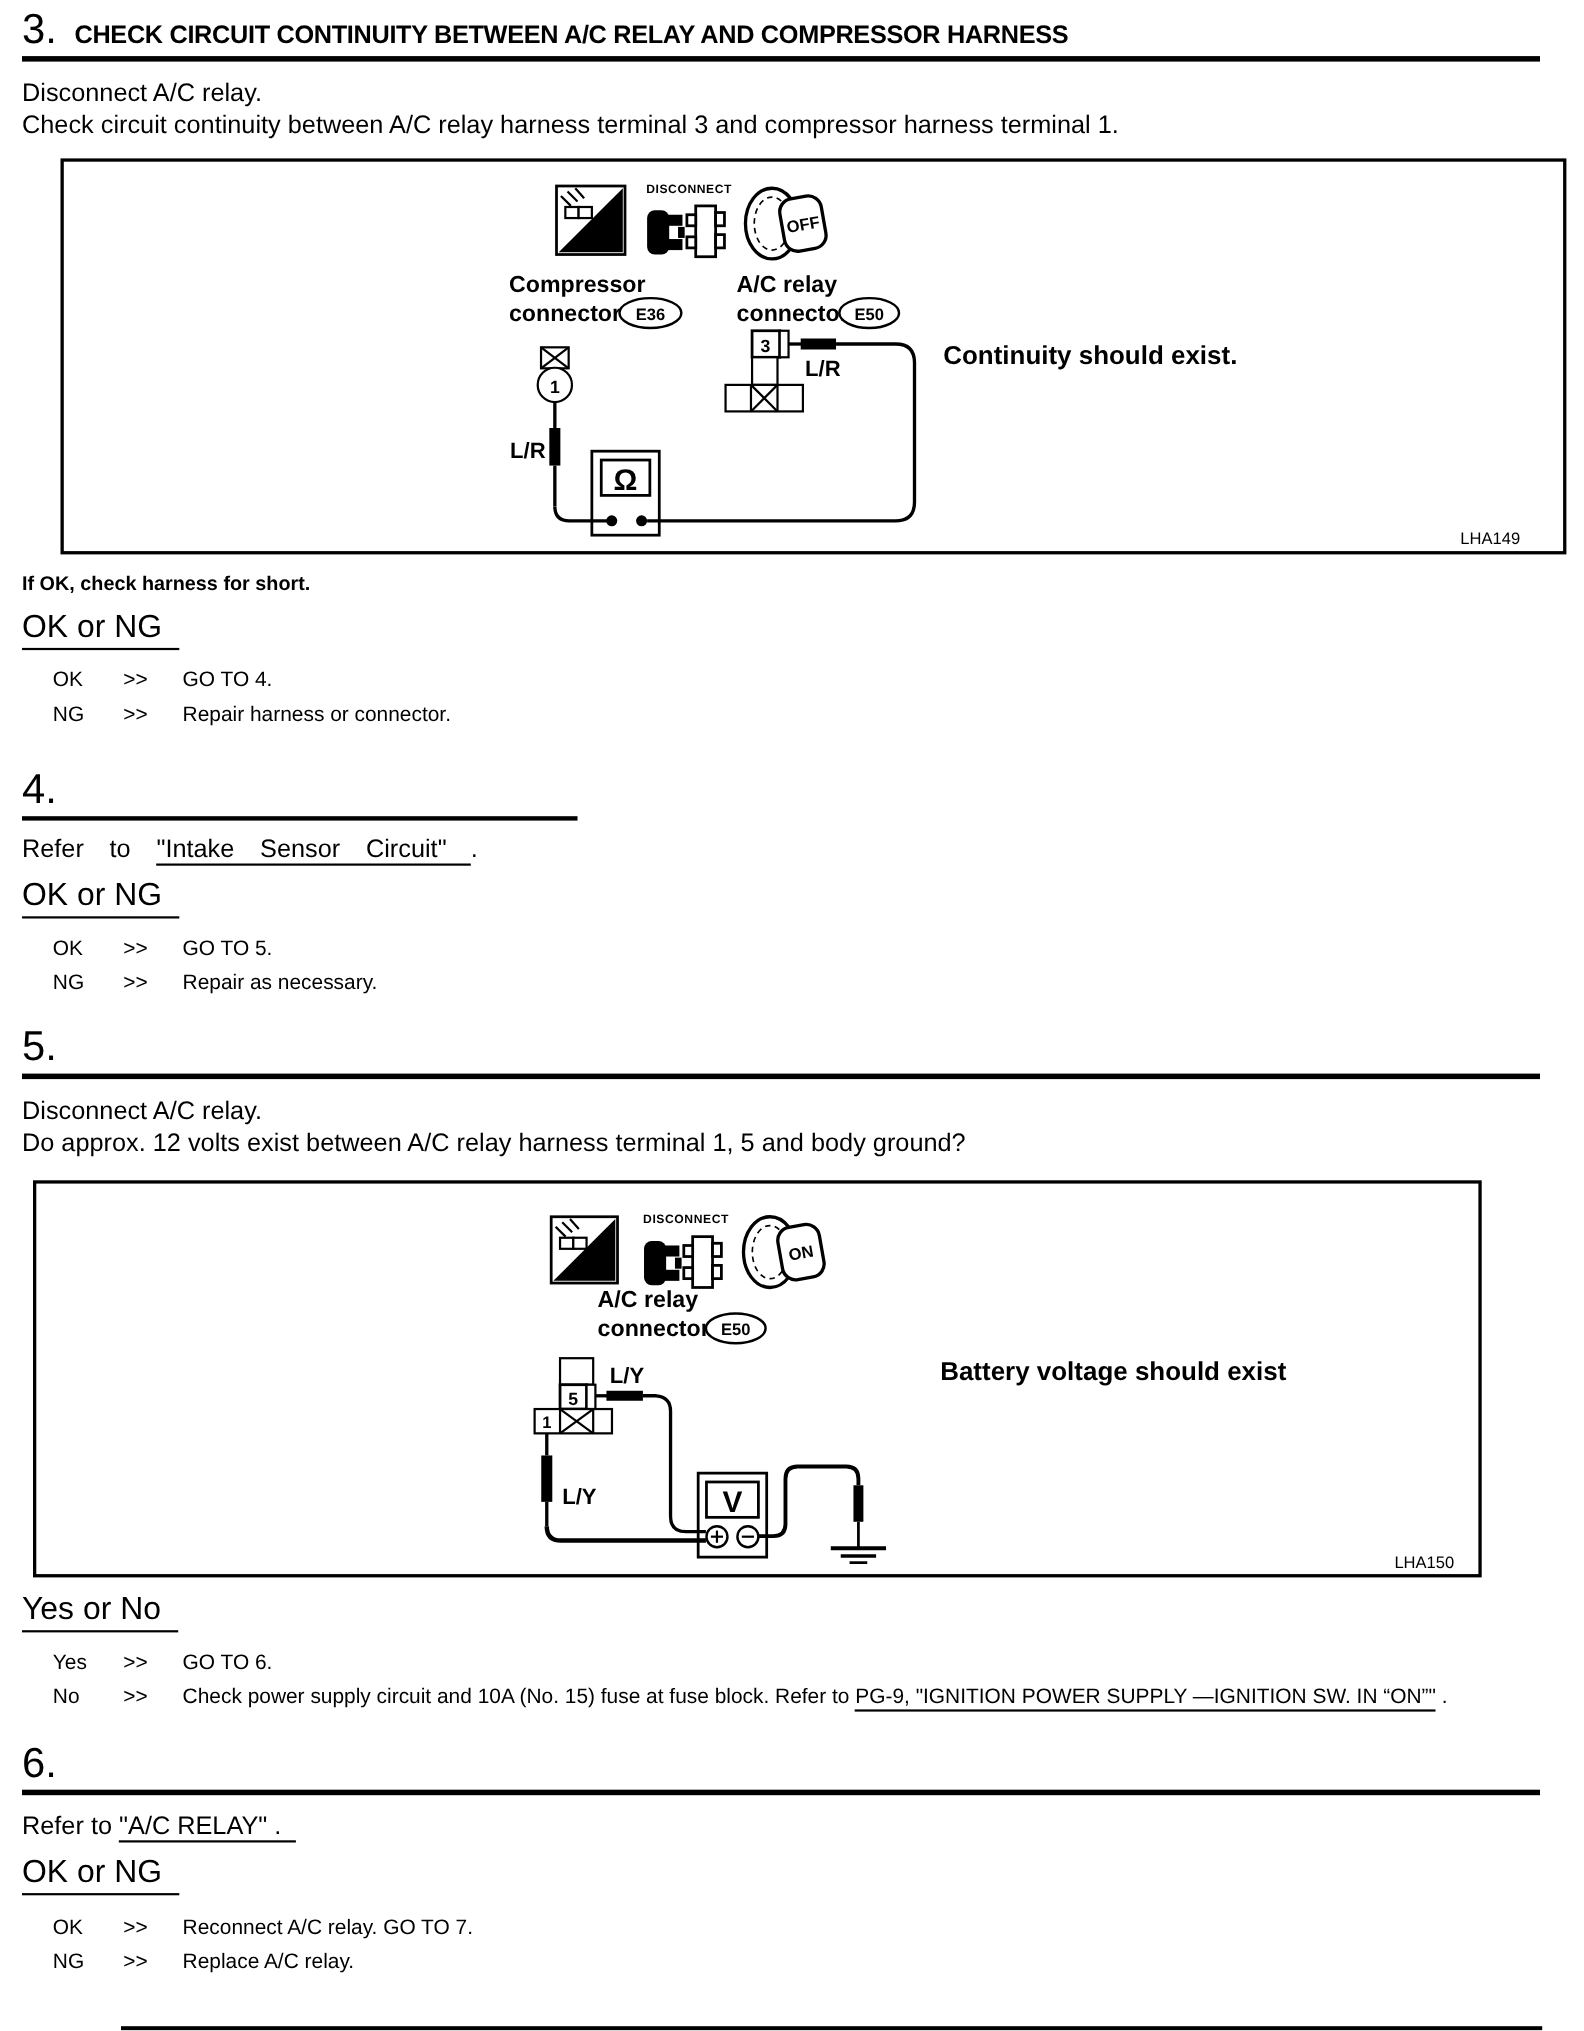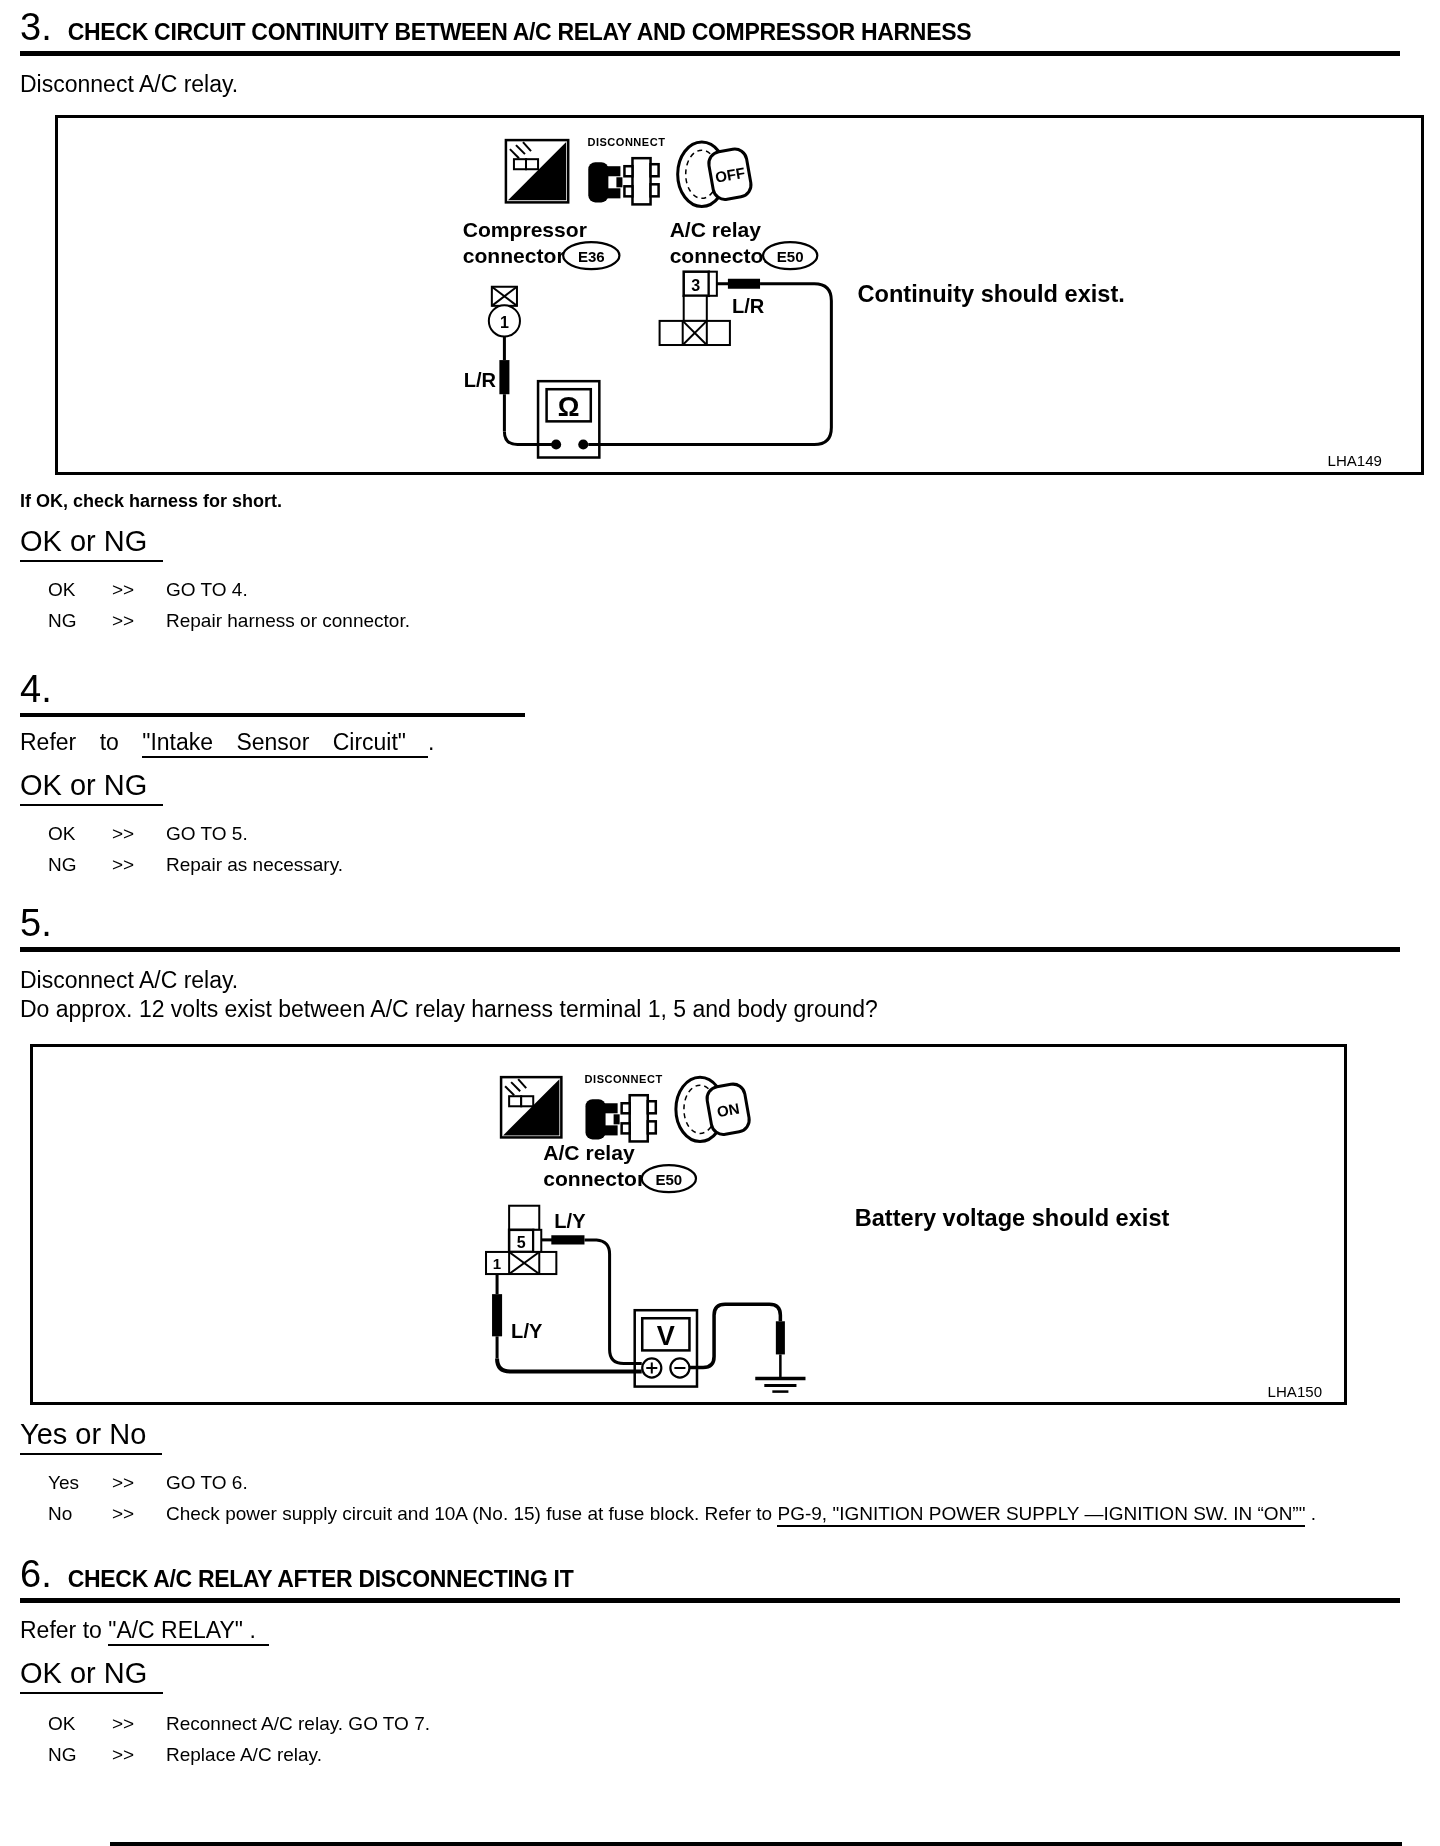--- a/index.html
+++ b/index.html
@@ -40,20 +40,21 @@
 
 <div id="page">
 
   <div class="sec-head">
     <span class="num">3.</span>
     <span class="ttl">CHECK CIRCUIT CONTINUITY BETWEEN A/C RELAY AND COMPRESSOR HARNESS</span>
   </div>
 
   <div class="para">
     <div>Disconnect A/C relay.</div>
+    <div>Check circuit continuity between A/C relay harness terminal 3 and compressor harness terminal 1.</div>
   </div>
 
   <div class="fig" id="fig1">
     <svg viewBox="0 0 1336 352">
 
       <g transform="translate(425,22)">
         <rect x="0" y="0" width="62" height="62" fill="#fff" stroke="#000" stroke-width="2.5"></rect>
         <polygon points="60,2 60,60 2,60" fill="#000"></polygon>
         <line x1="4" y1="9" x2="13" y2="18" stroke="#000" stroke-width="2"></line>
         <line x1="10" y1="5" x2="19" y2="14" stroke="#000" stroke-width="2"></line>
@@ -313,21 +314,20 @@
       <span class="res-arrow">&gt;&gt;</span>
       <span class="res-action justify">
         <span>Check power supply circuit and 10A (No. 15) fuse at fuse block. Refer to</span>
         <span class="u link">PG-9, "IGNITION POWER SUPPLY —IGNITION SW. IN “ON”"</span><span> .</span>
       </span>
     </div>
   </div>
 
   <div class="sec-head s6">
     <span class="num">6.</span>
-    <span class="ttl">CHECK A/C RELAY AFTER DISCONNECTING IT</span>
   </div>
 
   <div class="refer" style="margin-top:14px">
     <span>Refer to</span>
     <span class="u"><span class="link">"A/C RELAY"</span><span> .</span>&nbsp;&nbsp;</span>
   </div>
 
   <div class="decision">
     <span class="u2">OK or NG</span>
   </div>

